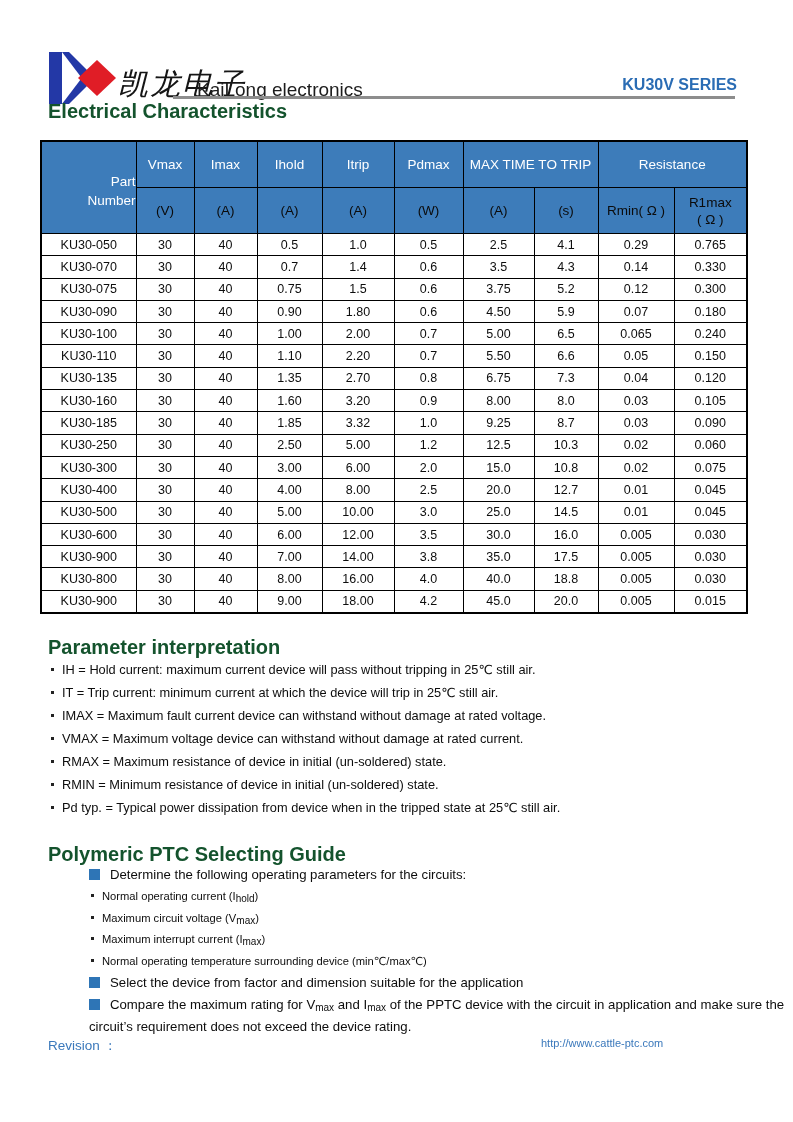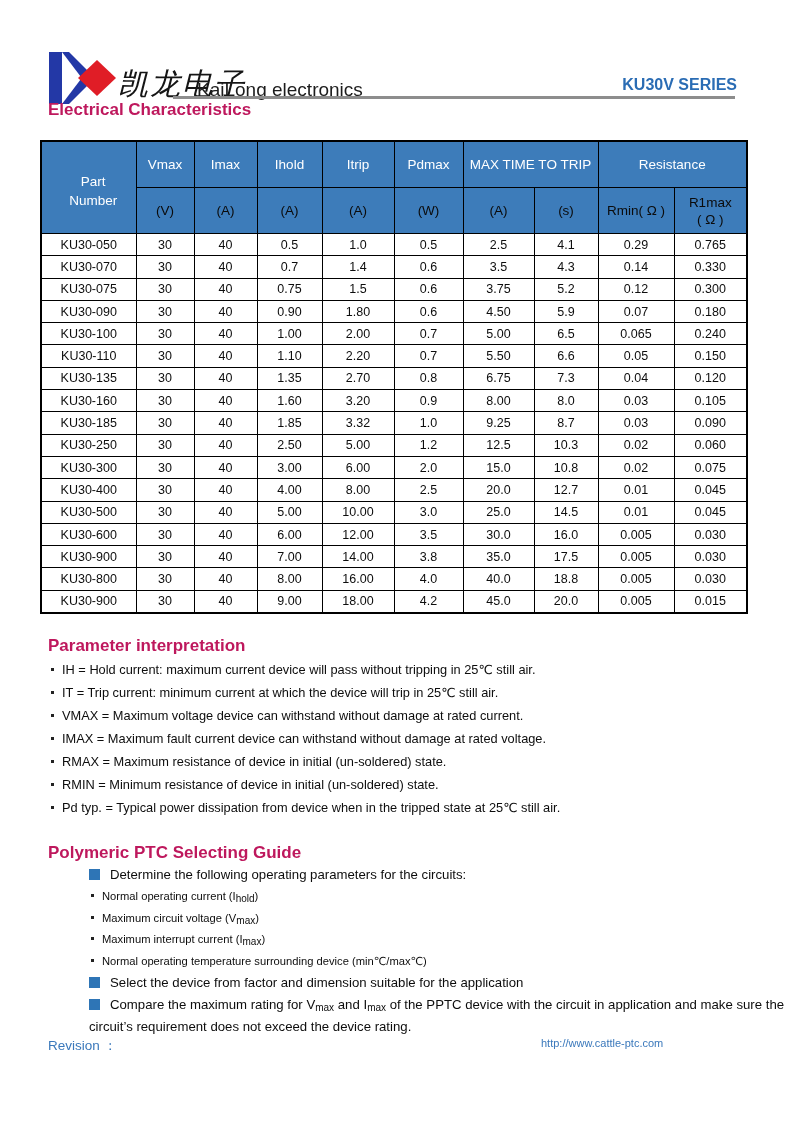--- a/index.html
+++ b/index.html
@@ -8,31 +8,31 @@
     margin:0 auto;font-family:"Liberation Sans","DejaVu Sans",sans-serif;
     color:#111;overflow:hidden;
   }
   
   .logo{position:absolute;left:45px;top:50px;width:76px;height:56px;}
   .brand-cn{position:absolute;left:118px;top:64px;font-size:30px;font-weight:normal;
     font-family:"DejaVu Sans",sans-serif;color:#151515;letter-spacing:2px;font-style:italic;}
   .brand-en{position:absolute;left:197px;top:79px;font-size:19px;color:#1c1c1c;}
   .series{position:absolute;right:56px;top:76px;font-size:16px;font-weight:bold;color:#2a6cb4;}
   .hrule{position:absolute;left:173px;top:96px;width:562px;height:3px;background:#8d8d8d;}
-  .sec-title{position:absolute;font-size:17px;font-weight:bold;color:#be185d;}
+  .sec-title{position:absolute;font-size:20px;font-weight:bold;color:#14532d;}
   .ec-title{left:48px;top:100px;}
   
   .tbl-wrap{position:absolute;left:40px;top:140px;width:706px;}
   table{border-collapse:collapse;table-layout:fixed;width:706px;}
   th,td{border:1px solid #000;overflow:hidden;}
   table{border:2px solid #000;}
   thead th{background:#3d7cba;font-weight:normal;font-size:13.5px;margin-top:8px;}
   .h-white{color:#ffffff;}
   .h-dark{color:#0b0b0b;}
-  th.part-cell{text-align:center;vertical-align:top;padding:6px 0 0 9px;line-height:22px;}
+  th.part-cell{text-align:right;vertical-align:top;padding:6px 0 0 9px;line-height:22px;}
   .hdr-r1 th{height:43px;vertical-align:middle;line-height:19px;}
   .hdr-r2 th{height:43px;vertical-align:middle;line-height:17px;}
   tbody td{height:21.3px;text-align:center;font-size:12.5px;color:#0d0d0d;padding:0;}
   
   .param-list{position:absolute;left:49px;top:658px;width:720px;}
   .p-line{font-size:12.8px;line-height:23px;color:#0d0d0d;}
   .dotm{display:inline-block;width:3px;height:3px;background:#222;margin:0 8px 3px 2px;vertical-align:middle;}
   
   .guide-title{left:48px;top:843px;}
   .guide-list{position:absolute;left:49px;top:864px;width:734px;margin-left:40px;}
@@ -311,22 +311,22 @@
             <td>0.015</td>
           </tr>
         </tbody>
     </table>
   </div>
 
   <div class="sec-title" style="left:48px;top:636px;">Parameter interpretation</div>
   <div class="param-list" id="param-list">
       <div class="p-line"><span class="dotm"></span>IH = Hold current: maximum current device will pass without tripping in 25℃  still air.</div>
       <div class="p-line"><span class="dotm"></span>IT = Trip current: minimum current at which the device will trip in 25℃  still air.</div>
+      <div class="p-line"><span class="dotm"></span>IMAX = Maximum fault current device can withstand without damage at rated voltage.</div>
       <div class="p-line"><span class="dotm"></span>VMAX = Maximum voltage device can withstand without damage at rated current.</div>
-      <div class="p-line"><span class="dotm"></span>IMAX = Maximum fault current device can withstand without damage at rated voltage.</div>
       <div class="p-line"><span class="dotm"></span>RMAX = Maximum resistance of device in initial (un-soldered) state.</div>
       <div class="p-line"><span class="dotm"></span>RMIN = Minimum resistance of device in initial (un-soldered) state.</div>
       <div class="p-line"><span class="dotm"></span>Pd typ. = Typical power dissipation from device when in the tripped state at 25℃  still air.</div>
     </div>
 
   <div class="sec-title guide-title">Polymeric PTC Selecting Guide</div>
   <div class="guide-list" id="guide-list">
       <div class="g-lg"><span class="sqm"></span>Determine the following operating parameters for the circuits:</div>
       <div class="g-sm"><span class="dotm"></span>Normal operating current (I<sub class="sb">hold</sub>)</div>
       <div class="g-sm"><span class="dotm"></span>Maximum circuit voltage (V<sub class="sb">max</sub>)</div>

